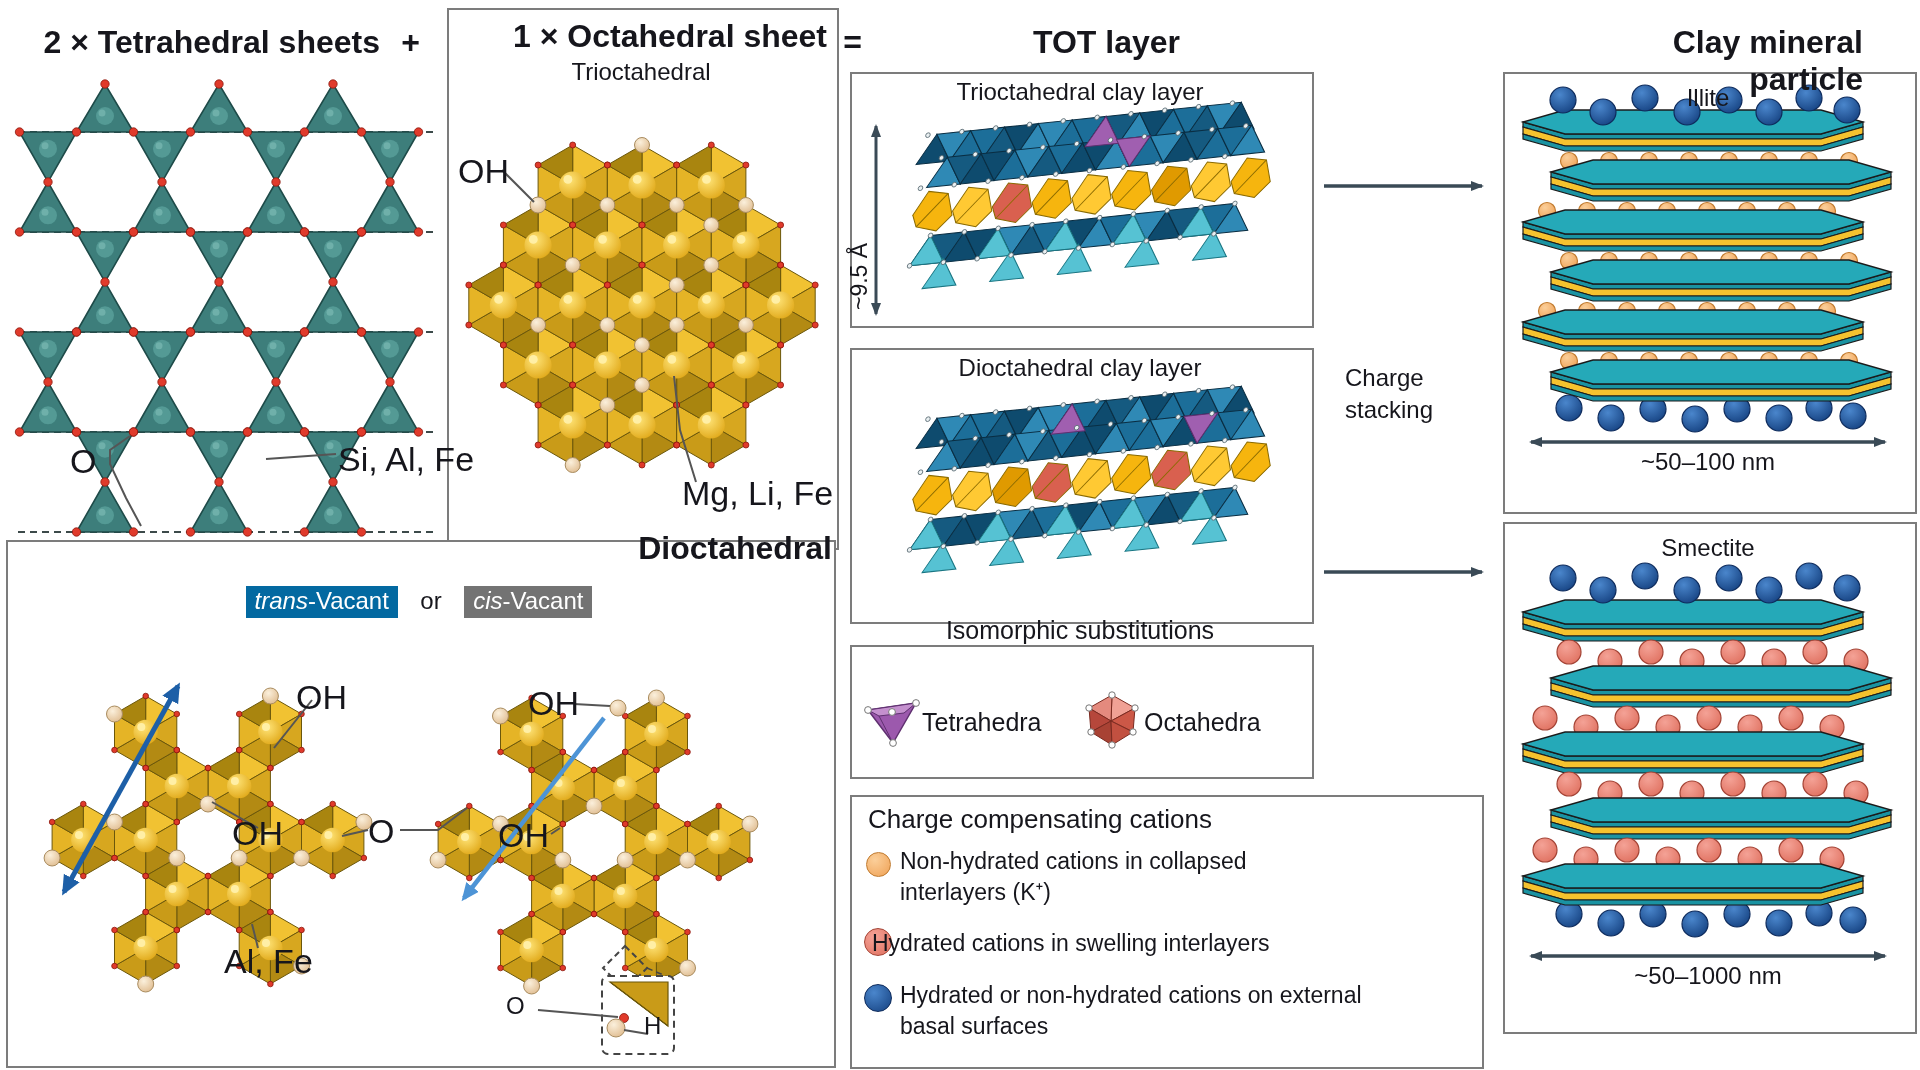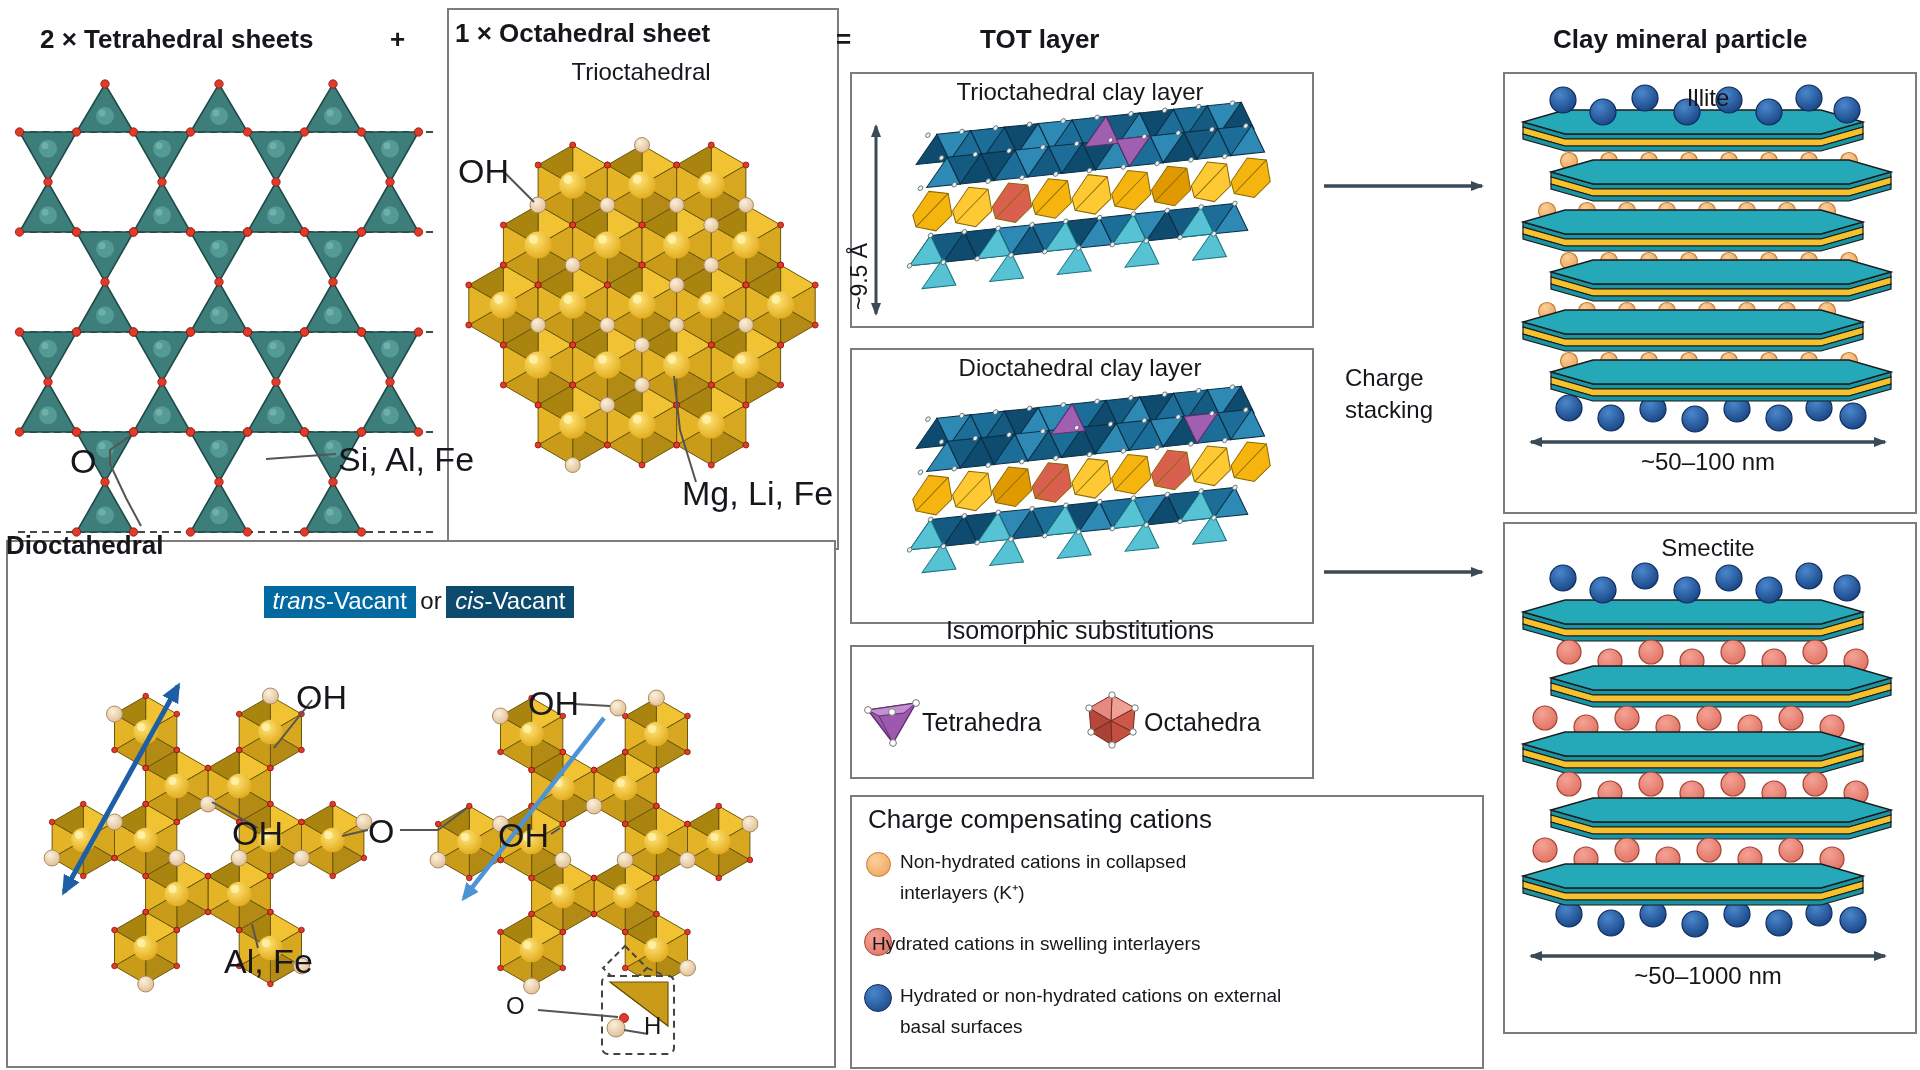--- a/index.html
+++ b/index.html
@@ -1,32 +1,32 @@
 <!DOCTYPE html>
 <html><head>
 <meta charset="utf-8">
 <style>
   html,body{margin:0;padding:0}
   body{width:1920px;height:1070px;position:relative;background:#fff;
        font-family:"Liberation Sans",sans-serif;color:#16161c;overflow:hidden}
   .box{position:absolute;border:2px solid #7C7C7C;background:#fff}
   .abs{position:absolute}
   .lbl{position:absolute;font-size:34px;z-index:6;white-space:nowrap}
-  .ttl{position:absolute;font-size:26px;font-weight:bold;text-align:left;z-index:6}
+  .ttl{position:absolute;font-size:32px;font-weight:bold;text-align:right;z-index:6}
   .bt{position:absolute;font-size:24px;text-align:center;z-index:6}
   .pre{white-space:pre-line}
   svg.g{position:absolute;z-index:3;overflow:visible}
   .badge{display:inline-block;color:#fff;font-size:24px;padding:1px 9px 3px}
   .badge i{font-style:italic}
   .vert{position:absolute;z-index:6;font-size:23px;writing-mode:vertical-rl;transform:rotate(180deg)}
   .legend-icon{position:absolute;width:23px;height:23px;border-radius:50%;z-index:6}
   .li-orange{background:radial-gradient(circle at 35% 30%,#FBCF9A,#EFA155);border:1px solid #C07A2E}
   .li-red{background:radial-gradient(circle at 35% 30%,#F4A296,#DF6F5E);border:1px solid #A34335}
   .li-blue{background:radial-gradient(circle at 35% 30%,#4A86CC,#14407F);border:1px solid #0E2B5C}
-  .leg{position:absolute;font-size:19px;line-height:31px;z-index:6}
+  .leg{position:absolute;font-size:23px;line-height:31px;z-index:6}
 </style>
 </head>
 <body>
 
 <svg width="0" height="0" style="position:absolute">
 <defs>
   <marker id="mDark" markerUnits="userSpaceOnUse" markerWidth="14" markerHeight="12" refX="11" refY="5" orient="auto-start-reverse">
         <path d="M0,0 L13,5 L0,10 Z" fill="#3A4A56"></path>
       </marker>
   <marker id="mBlue" markerUnits="userSpaceOnUse" markerWidth="22" markerHeight="20" refX="16" refY="9" orient="auto-start-reverse">
@@ -1395,22 +1395,22 @@
 stacking</div>
 
 <div class="bt" style="left:1503px;top:84px;width:410px">Illite</div>
 <div class="bt" style="left:1523px;top:448px;width:370px">~50–100 nm</div>
 <div class="bt" style="left:1503px;top:534px;width:410px">Smectite</div>
 <div class="bt" style="left:1523px;top:962px;width:370px">~50–1000 nm</div>
 
 <div class="ttl" style="left:6px;top:530px;width:826px">Dioctahedral</div>
 <div class="abs" style="left:6px;top:586px;width:826px;text-align:center;z-index:6">
   <span class="badge" style="background:#0369a1"><i>trans</i><span>-Vacant</span></span>
-  <span style="font-size:24px;margin:0 0">or</span>
-  <span class="badge" style="background:#0c4a6e"><i>cis</i><span>-Vacant</span></span>
+  <span style="font-size:24px;margin:0 18px">or</span>
+  <span class="badge" style="background:#737373"><i>cis</i><span>-Vacant</span></span>
 </div>
 
 <span class="lbl" style="left:296px;top:678px">OH</span>
 <span class="lbl" style="left:232px;top:814px">OH</span>
 <span class="lbl" style="left:368px;top:812px">O</span>
 <span class="lbl" style="left:528px;top:684px">OH</span>
 <span class="lbl" style="left:498px;top:816px">OH</span>
 <span class="lbl" style="left:224px;top:942px">Al, Fe</span>
 <span class="lbl" style="left:506px;top:992px;font-size:24px">O</span>
 <span class="lbl" style="left:644px;top:1012px;font-size:24px">H</span>

